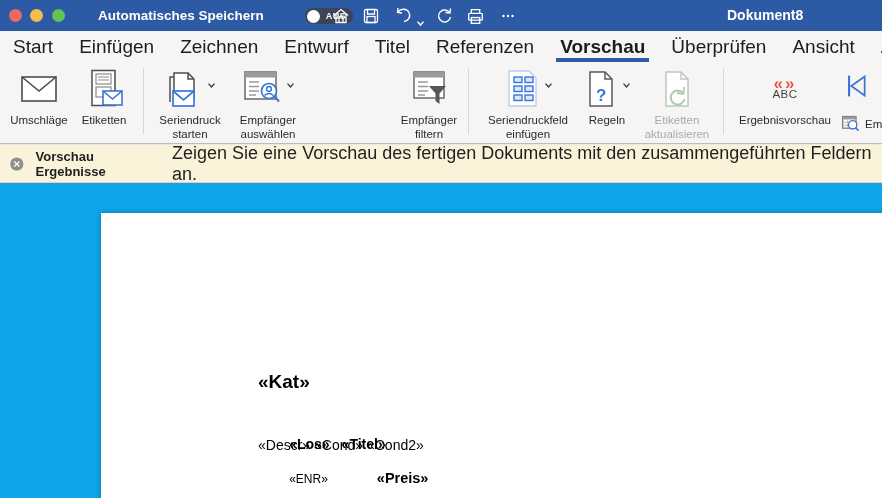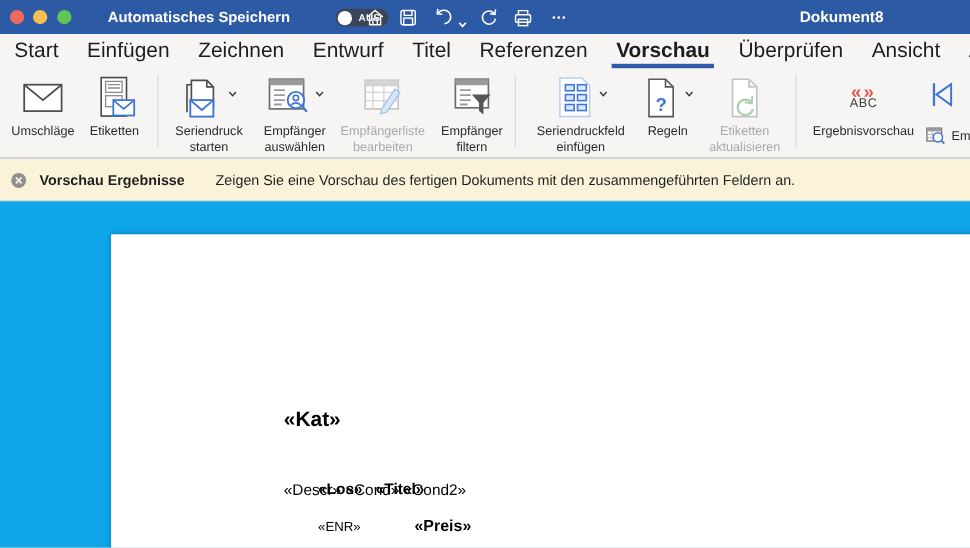--- a/index.html
+++ b/index.html
@@ -51,21 +51,21 @@
   .nav-first { position:absolute; left:843px; top:10px; background:none; border:none; }
   .nav-prev-partial { position:absolute; left:875px; top:10px; background:none; border:none; }
   .search-row { position:absolute; left:841px; top:52px; display:flex; align-items:center; gap:4px;
                 background:none; border:none; font-family:inherit; }
   .search-row .lbl { font-size:11.5px; color:#2b2b2b; }
 
   
   .infobar { position:absolute; left:0; top:145px; width:882px; height:38px; background:#faf3da;
              border-bottom:1px solid #d6d2c4; display:flex; align-items:center; padding-left:9px; }
   .infobar .title { font-size:13px; font-weight:bold; color:#1f1f1f; margin-left:11px; }
-  .infobar .desc  { font-size:13px; color:#1f1f1f; margin-left:28px; }
+  .infobar .desc  { font-size:18px; color:#1f1f1f; margin-left:8px; }
 
   
   .docarea { position:absolute; left:0; top:183px; width:882px; height:315px; background:#0ea5e9; }
   .page { position:absolute; left:101px; top:30px; width:790px; height:300px; background:#fff;
           box-shadow:0 0 5px rgba(0,0,0,.28); }
   .fld { position:absolute; color:#000; white-space:pre; }
   .f-kat   { left:157px; top:158px; font-size:19px; font-weight:bold; }
   .f-line2 { left:157px; top:207px; font-size:14px; font-weight:bold; }
   .f-line2 .titel { margin-left:12px; }
   .f-line3 { left:157px; top:224px; font-size:14px; }
@@ -205,31 +205,20 @@
             <path d="M23.5 27.5 Q28 23.5 32.5 27.5" fill="none" stroke="#3b76d6" stroke-width="1.5"></path>
             <path d="M33.5 28.5 L38 33.5" stroke="#3b76d6" stroke-width="2"></path>
           </svg>
           <svg class="chev" width="9" height="7" viewBox="0 0 12 9" fill="none" stroke="#3a3a3a" stroke-width="1.8">
               <polyline points="2,2 6,6.5 10,2"></polyline>
             </svg>
         </span>
         <span class="lbl"><span>Empfänger</span><br><span>auswählen</span></span>
       </button>
 
-      <button class="rbtn disabled" style="left:306px; width:84px">
-        <span class="ic">
-          <svg width="42" height="42" viewBox="0 0 42 42">
-            <rect x="5" y="5" width="30" height="26" fill="#fff" stroke="#c3c3c3" stroke-width="1.5"></rect>
-            <rect x="5" y="5" width="30" height="5.5" fill="#d4d4d4"></rect>
-            <path d="M12 5 V31 M22 5 V31 M5 16 H35 M5 23.5 H35" stroke="#d4d4d4" stroke-width="1.3"></path>
-            <path d="M20 31 L32 13 L36.5 16.5 L24.5 34 L19 35.5 Z" fill="#d9e6f8" stroke="#aac4ea" stroke-width="1.3"></path>
-          </svg>
-        </span>
-        <span class="lbl"><span>Empfängerliste</span><br><span>bearbeiten</span></span>
-      </button>
 
       <button class="rbtn" style="left:390px; width:78px">
         <span class="ic">
           <svg width="42" height="42" viewBox="0 0 42 42">
             <rect x="6" y="4" width="30" height="26" fill="#fff" stroke="#6a6a6a" stroke-width="1.5"></rect>
             <rect x="6" y="4" width="30" height="5.5" fill="#9a9a9a"></rect>
             <path d="M10 14 H20 M10 18.5 H20 M10 23 H20 M10 27 H17" stroke="#9a9a9a" stroke-width="1.6"></path>
             <path d="M21 18 H38 L31.5 25.5 V36 L27.5 33 V25.5 Z" fill="#565656"></path>
           </svg>
         </span>

